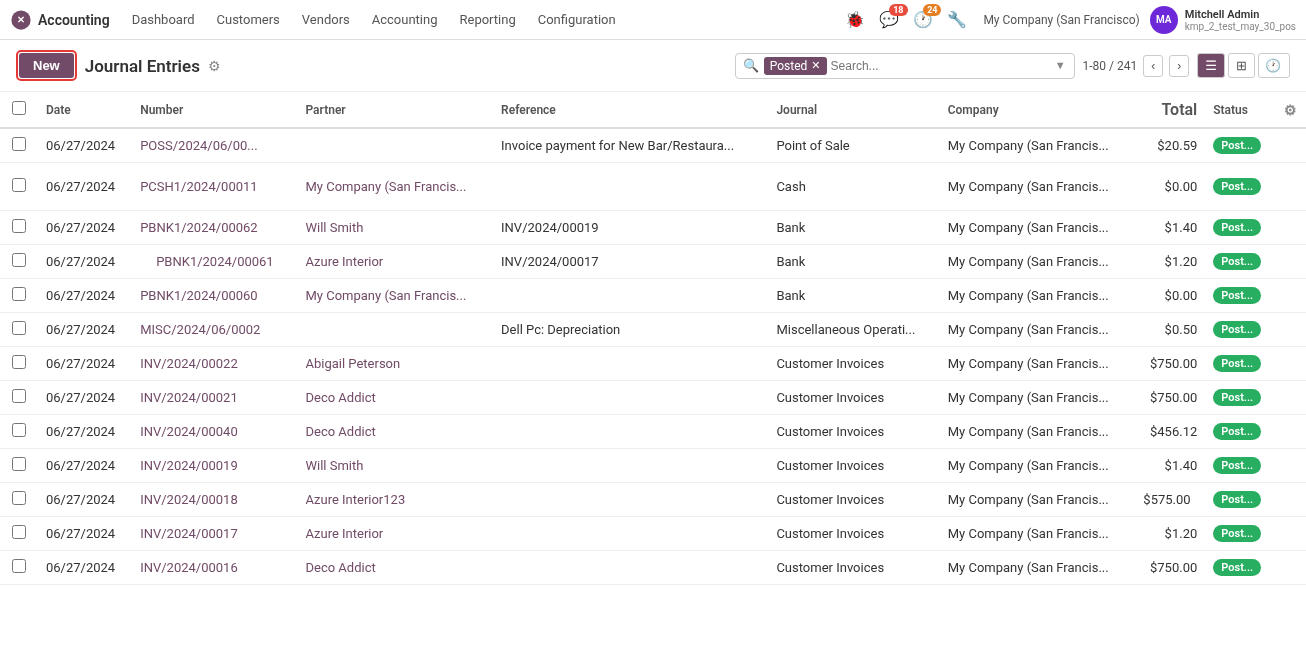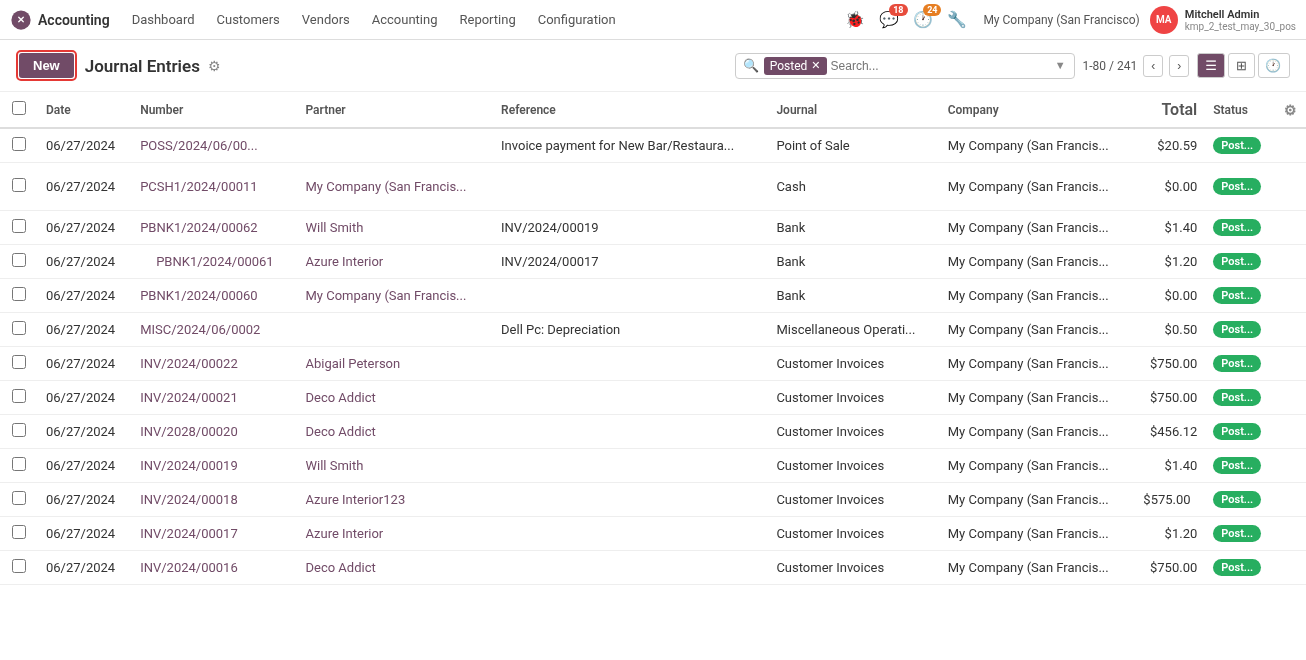--- a/index.html
+++ b/index.html
@@ -41,21 +41,21 @@
 
   <div style="position:relative;cursor:pointer;padding:4px 6px;color:#555;font-size:16px;">
     🕐
     <span style="position:absolute;top:-2px;right:-2px;background:#e67e22;color:#fff;font-size:9px;font-weight:700;border-radius:10px;padding:1px 4px;min-width:16px;text-align:center;">24</span>
   </div>
 
   <div style="cursor:pointer;padding:4px 6px;color:#555;font-size:16px;">🔧</div>
 
   <span style="font-size:12px;color:#555;margin:0 8px;">My Company (San Francisco)</span>
 
-  <div style="width:28px;height:28px;border-radius:50%;background:#ef4444;display:flex;align-items:center;justify-content:center;color:#fff;font-size:10px;font-weight:600;cursor:pointer;">
+  <div style="width:28px;height:28px;border-radius:50%;background:#6d28d9;display:flex;align-items:center;justify-content:center;color:#fff;font-size:10px;font-weight:600;cursor:pointer;">
     <span>MA</span>
   </div>
   <div style="margin-left:5px;cursor:pointer;">
     <div style="font-size:11px;font-weight:600;color:#333;">Mitchell Admin</div>
     <div style="font-size:10px;color:#888;">kmp_2_test_may_30_pos</div>
   </div>
 </div>
 
 <div style="display:flex;align-items:center;padding:8px 16px;border-bottom:1px solid #eee;gap:8px;background:#fff;min-height:52px;">
 
@@ -272,21 +272,21 @@
       <span style="background:#27ae60;color:#fff;border-radius:20px;padding:2px 8px;font-size:11px;font-weight:600;display:inline-block;cursor:pointer;">Post...</span>
     </td>
     <td style="padding:8px 8px;"></td>
   </tr>
         <tr style="border-bottom: 1px solid rgb(238, 238, 238); cursor: pointer;">
     <td style="padding:8px 12px;">
       <input type="checkbox" style="width: 14px; height: 14px; cursor: pointer;">
     </td>
     <td style="padding:8px 8px;white-space:nowrap;color:#333;">06/27/2024</td>
     <td style="padding:8px 8px;white-space:nowrap;">
-      <span style="color:#714b67;cursor:pointer;">INV/2028/00020</span>
+      <span style="color:#714b67;cursor:pointer;">INV/2024/00040</span>
     </td>
     <td style="padding:8px 8px;white-space:nowrap;">
       <span style="color:#714b67;cursor:pointer;">Deco Addict</span>
     </td>
     <td style="padding:8px 8px;white-space:nowrap;color:#333;"></td>
     <td style="padding:8px 8px;white-space:nowrap;color:#333;">Customer Invoices</td>
     <td style="padding:8px 8px;white-space:nowrap;color:#333;">My Company (San Francis...</td>
     <td style="padding:8px 8px;white-space:nowrap;text-align:right;color:#333;">$456.12</td>
     <td style="padding:8px 8px;white-space:nowrap;">
       <span style="background:#27ae60;color:#fff;border-radius:20px;padding:2px 8px;font-size:11px;font-weight:600;display:inline-block;cursor:pointer;">Post...</span>

